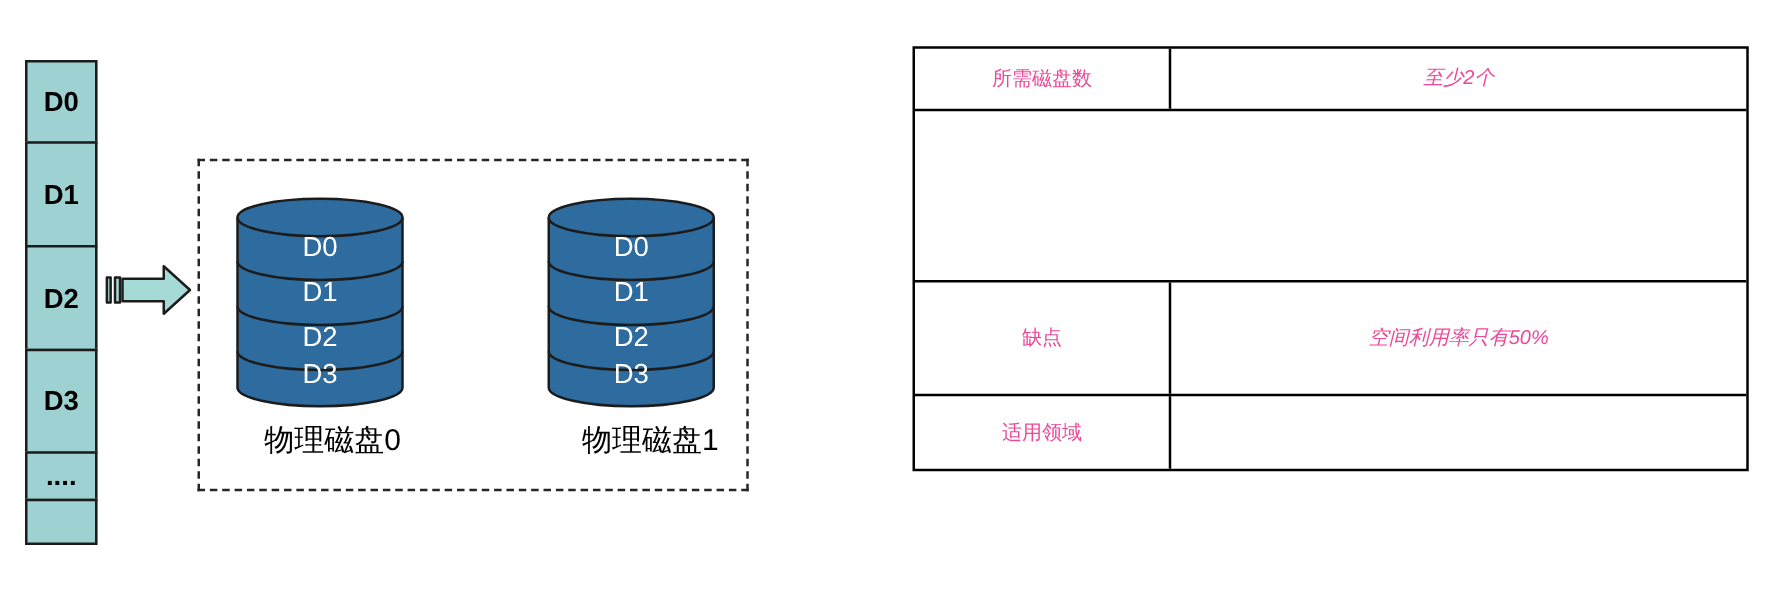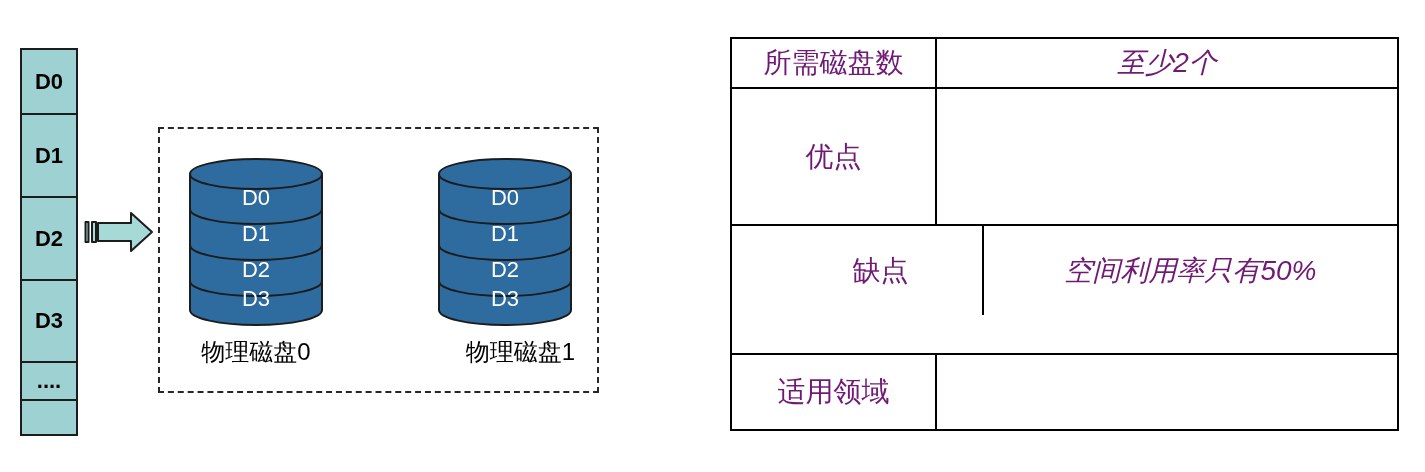--- a/index.html
+++ b/index.html
@@ -33,34 +33,34 @@
   .raid-box{position:absolute;left:158px;top:127px;width:441px;height:266px;border:2px dashed #262626;}
 
   
   .disk{position:absolute;top:157px;width:136px;height:170px;}
   .disk-0{left:188px;}
   .disk-1{left:437px;}
   .disk-body{fill:var(--disk-fill);stroke:var(--outline);stroke-width:2;}
   .disk-arc{fill:none;stroke:var(--outline);stroke-width:2;}
   .disk-seg{fill:var(--disk-text);font-family:"Liberation Sans",sans-serif;font-size:22px;text-anchor:middle;}
   .disk-name{position:absolute;top:336px;width:140px;text-align:center;font-size:24px;color:#000;white-space:nowrap;}
-  .disk-name-0{left:186px;}
+  .disk-name-0{left:196px;}
   .disk-name-1{left:435px;text-align:right;}
 
   
   .rtable{position:absolute;left:730px;top:37px;width:669px;border:2px solid var(--table-border);background:#fff;}
   .trow{display:flex;border-top:2px solid var(--table-border);}
   .trow:first-child{border-top:none;}
-  .tcell{display:flex;align-items:center;justify-content:center;text-align:center;font-size:28px;color:#701a75;}
+  .tcell{display:flex;align-items:center;justify-content:center;text-align:center;font-size:16px;color:#ec4899;}
   .th{width:205px;flex:none;border-right:2px solid var(--table-border);}
   .td{flex:1;flex-direction:column;line-height:40px;font-style:italic;}
   .r1{height:48px;}
   .r2{height:137px;}
-  .r3{height:91px;padding-left:47px;}
-  .r4{height:76px;margin-top:38px;}
+  .r3{height:91px;}
+  .r4{height:60px;}
 </style>
 </head>
 <body>
 
 <div class="stage">
 
   <div class="stripe-col">
     <div class="stripe-block" style="height:67px">
         <span>D0</span>
       </div>
@@ -116,21 +116,20 @@
   <div class="disk-name disk-name-1">物理磁盘1</div>
 
   <div class="rtable">
     <div class="trow r1">
       <div class="tcell th">所需磁盘数</div>
       <div class="tcell td">
         <div>至少2个</div>
       </div>
     </div>
     <div class="trow r2">
-      <div class="tcell th">优点</div>
     </div>
     <div class="trow r3">
       <div class="tcell th">缺点</div>
       <div class="tcell td">
         <div>空间利用率只有50%</div>
       </div>
     </div>
     <div class="trow r4">
       <div class="tcell th">适用领域</div>
     </div>

